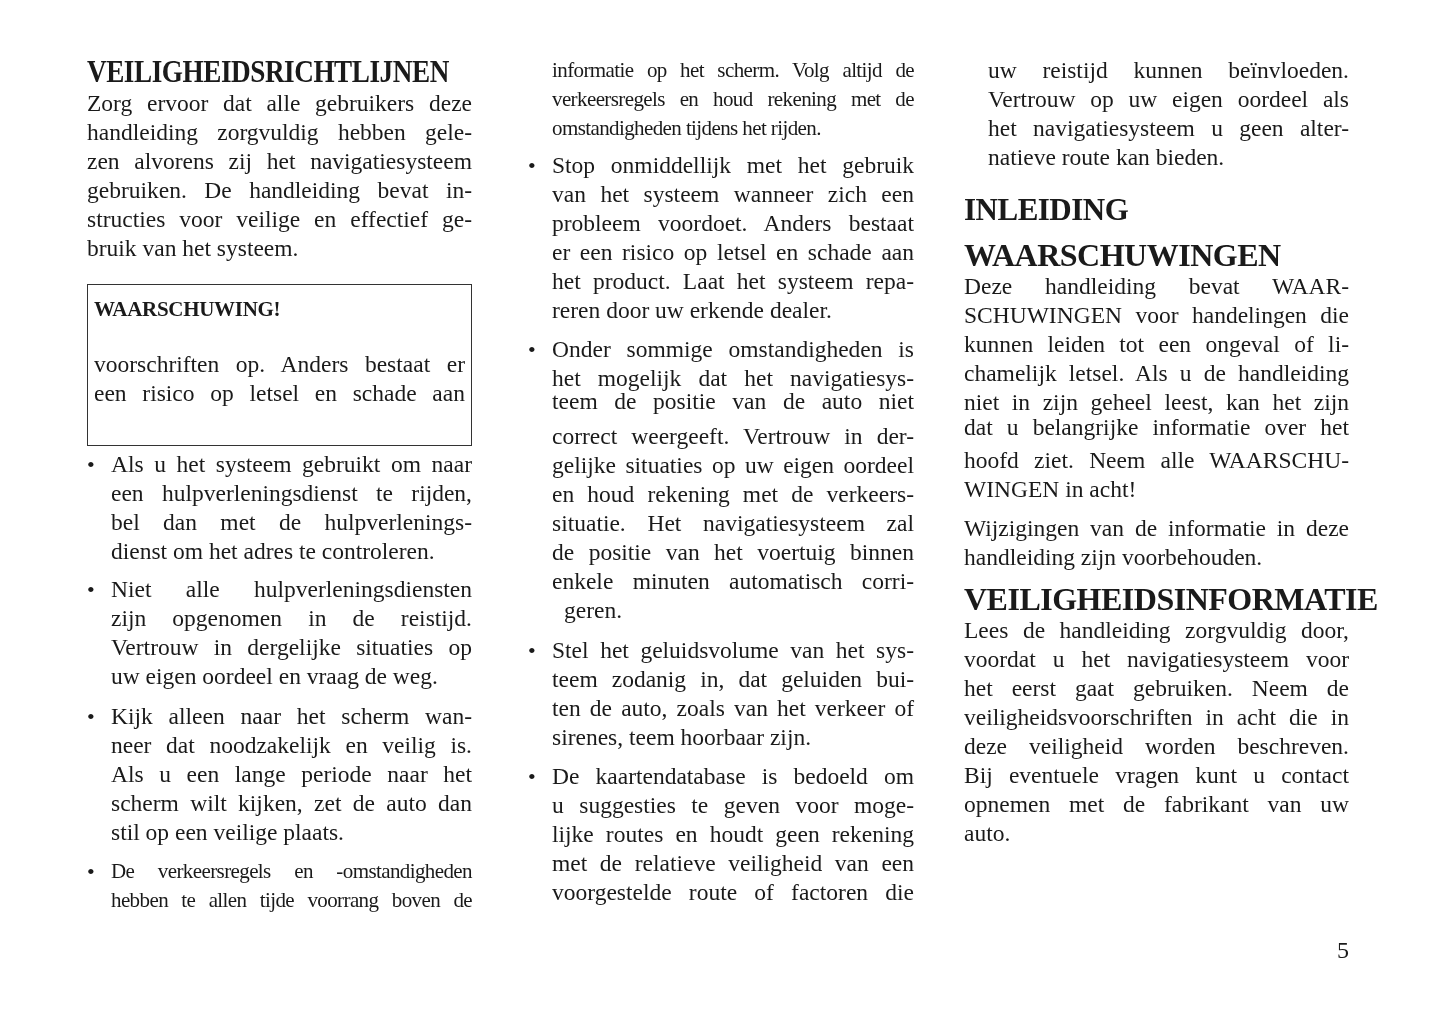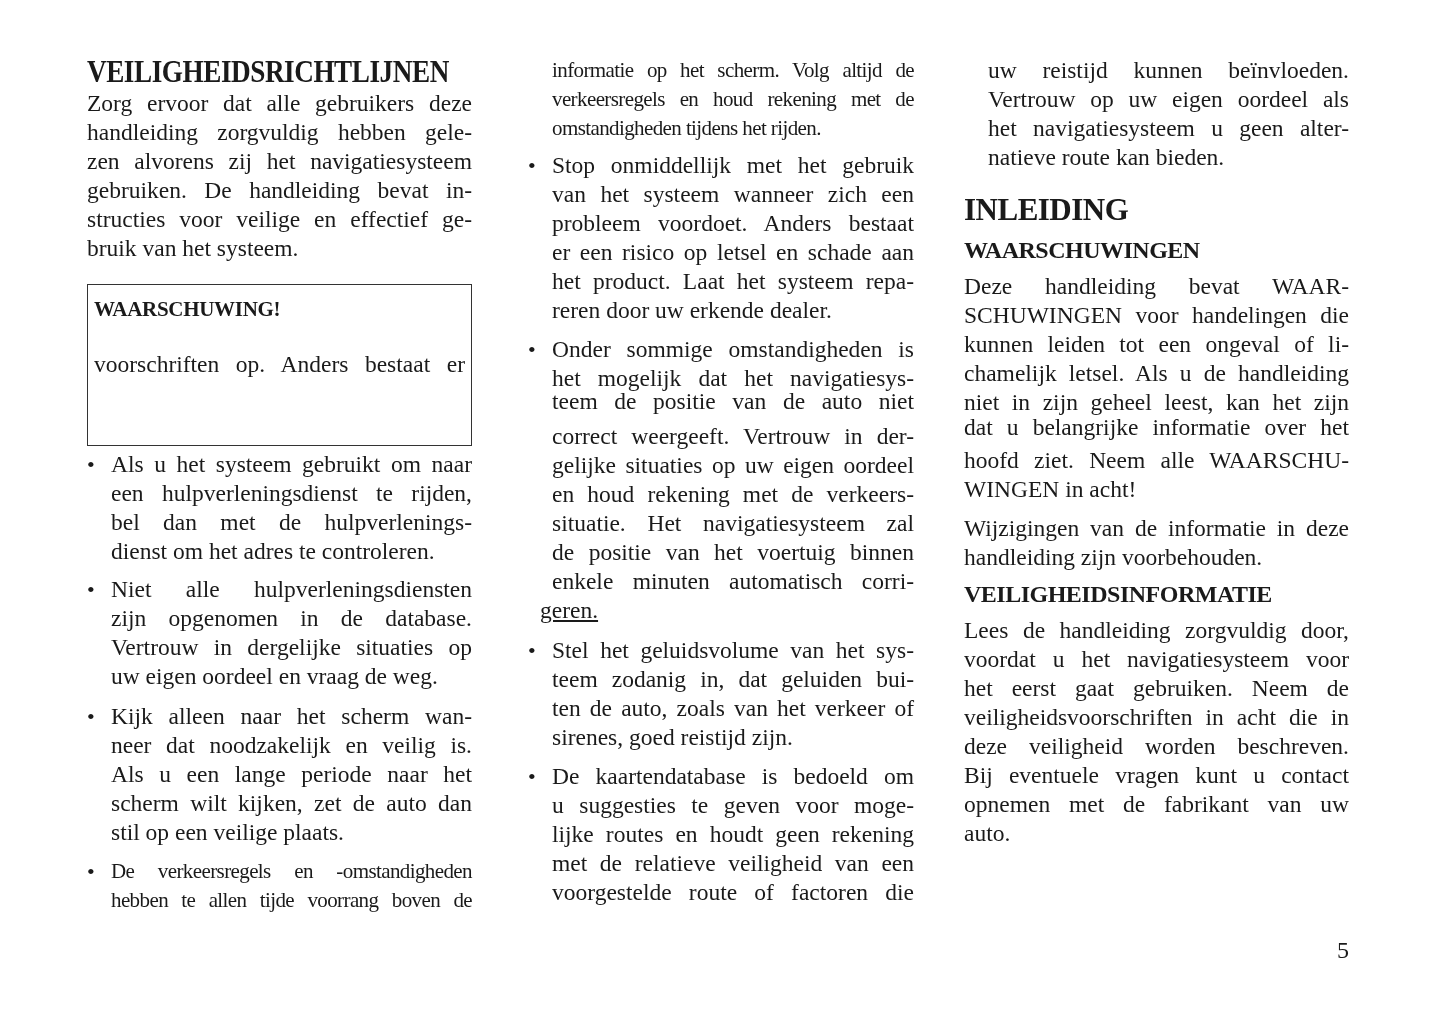--- a/index.html
+++ b/index.html
@@ -6,21 +6,21 @@
   body { width: 1445px; height: 1018px; position: relative; overflow: hidden;
          font-family: "Liberation Serif", "DejaVu Serif", serif; color: #1a1a1a; }
   .col { position: absolute; top: 0; }
   .ln { position: absolute; left: 0; white-space: nowrap; font-size: 23.5px; line-height: 29px;
         text-align: justify; text-align-last: justify; }
   .ln.last { text-align-last: left; }
   .ln.cond { font-size: 21px; letter-spacing: -0.6px; }
   .h { position: absolute; left: 0; font-weight: bold; white-space: nowrap;
        transform-origin: left top; letter-spacing: -0.5px; }
   .h1 { font-size: 31px; }
-  .h2 { font-size: 24px; }
+  .h2 { font-size: 32px; }
   .bullet { position: absolute; font-size: 22px; line-height: 29px; }
   .box { position: absolute; border: 1.5px solid #333; }
   .warn-title { position: absolute; font-weight: bold; font-size: 21px; white-space: nowrap; letter-spacing: -0.3px; }
   .pagenum { position: absolute; left: 1337px; top: 937px; font-size: 24px; }
 </style>
 </head>
 <body>
 
 <div class="col" style="left:87px; width:385px;">
   <div class="h h1" style="top: 54px; transform: scaleX(0.876513);">VEILIGHEIDSRICHTLIJNEN</div>
@@ -30,34 +30,35 @@
     <div class="ln" style="top: 118px; width: 385px;">handleiding zorgvuldig hebben gele-</div>
     <div class="ln" style="top: 147px; width: 385px;">zen alvorens zij het navigatiesysteem</div>
     <div class="ln" style="top: 176px; width: 385px;">gebruiken. De handleiding bevat in-</div>
     <div class="ln" style="top: 205px; width: 385px;">structies voor veilige en effectief ge-</div>
     <div class="ln last" style="top: 234px; width: 385px;">bruik van het systeem.</div>
   </div>
 
   <div class="box" style="left:0; top:284px; width:383px; height:160px;">
     <div class="warn-title" style="left:6px; top:12px;">WAARSCHUWING!</div>
     <div class="ln" style="left: 6px; top: 65px; width: 371px;">voorschriften op. Anders bestaat er</div>
+    <div class="ln" style="left: 6px; top: 94px; width: 371px;">een risico op letsel en schade aan</div>
   </div>
 
   <div>
     <span class="bullet" style="left:0; top:450px;">•</span>
     <div class="ln" style="left: 24px; top: 450px; width: 361px;">Als u het systeem gebruikt om naar</div>
     <div class="ln" style="left: 24px; top: 479px; width: 361px;">een hulpverleningsdienst te rijden,</div>
     <div class="ln" style="left: 24px; top: 508px; width: 361px;">bel dan met de hulpverlenings-</div>
     <div class="ln last" style="left: 24px; top: 537px; width: 361px;">dienst om het adres te controleren.</div>
   </div>
 
   <div>
     <span class="bullet" style="left:0; top:575px;">•</span>
     <div class="ln" style="left: 24px; top: 575px; width: 361px;">Niet alle hulpverleningsdiensten</div>
-    <div class="ln" style="left: 24px; top: 604px; width: 361px;">zijn opgenomen in de database.</div>
+    <div class="ln" style="left: 24px; top: 604px; width: 361px;">zijn opgenomen in de reistijd.</div>
     <div class="ln" style="left: 24px; top: 633px; width: 361px;">Vertrouw in dergelijke situaties op</div>
     <div class="ln last" style="left: 24px; top: 662px; width: 361px;">uw eigen oordeel en vraag de weg.</div>
   </div>
 
   <div>
     <span class="bullet" style="left:0; top:702px;">•</span>
     <div class="ln" style="left: 24px; top: 702px; width: 361px;">Kijk alleen naar het scherm wan-</div>
     <div class="ln" style="left: 24px; top: 731px; width: 361px;">neer dat noodzakelijk en veilig is.</div>
     <div class="ln" style="left: 24px; top: 760px; width: 361px;">Als u een lange periode naar het</div>
     <div class="ln" style="left: 24px; top: 789px; width: 361px;">scherm wilt kijken, zet de auto dan</div>
@@ -92,29 +93,29 @@
     <span class="bullet" style="left:0; top:335px;">•</span>
     <div class="ln" style="left: 24px; top: 335px; width: 362px;">Onder sommige omstandigheden is</div>
     <div class="ln" style="left: 24px; top: 364px; width: 362px;">het mogelijk dat het navigatiesys-</div>
     <div class="ln" style="left: 24px; top: 387px; width: 362px;">teem de positie van de auto niet</div>
     <div class="ln" style="left: 24px; top: 422px; width: 362px;">correct weergeeft. Vertrouw in der-</div>
     <div class="ln" style="left: 24px; top: 451px; width: 362px;">gelijke situaties op uw eigen oordeel</div>
     <div class="ln" style="left: 24px; top: 480px; width: 362px;">en houd rekening met de verkeers-</div>
     <div class="ln" style="left: 24px; top: 509px; width: 362px;">situatie. Het navigatiesysteem zal</div>
     <div class="ln" style="left: 24px; top: 538px; width: 362px;">de positie van het voertuig binnen</div>
     <div class="ln" style="left: 24px; top: 567px; width: 362px;">enkele minuten automatisch corri-</div>
-    <div class="ln last" style="left: 12px; top: 596px; width: 362px; text-decoration: underline;">geren.</div>
+    <div class="ln last" style="left: 36px; top: 596px; width: 362px;">geren.</div>
   </div>
 
   <div>
     <span class="bullet" style="left:0; top:636px;">•</span>
     <div class="ln" style="left: 24px; top: 636px; width: 362px;">Stel het geluidsvolume van het sys-</div>
     <div class="ln" style="left: 24px; top: 665px; width: 362px;">teem zodanig in, dat geluiden bui-</div>
     <div class="ln" style="left: 24px; top: 694px; width: 362px;">ten de auto, zoals van het verkeer of</div>
-    <div class="ln last" style="left: 24px; top: 723px; width: 362px;">sirenes, goed reistijd zijn.</div>
+    <div class="ln last" style="left: 24px; top: 723px; width: 362px;">sirenes, teem hoorbaar zijn.</div>
   </div>
 
   <div>
     <span class="bullet" style="left:0; top:762px;">•</span>
     <div class="ln" style="left: 24px; top: 762px; width: 362px;">De kaartendatabase is bedoeld om</div>
     <div class="ln" style="left: 24px; top: 791px; width: 362px;">u suggesties te geven voor moge-</div>
     <div class="ln" style="left: 24px; top: 820px; width: 362px;">lijke routes en houdt geen rekening</div>
     <div class="ln" style="left: 24px; top: 849px; width: 362px;">met de relatieve veiligheid van een</div>
     <div class="ln" style="left: 24px; top: 878px; width: 362px;">voorgestelde route of factoren die</div>
   </div>

